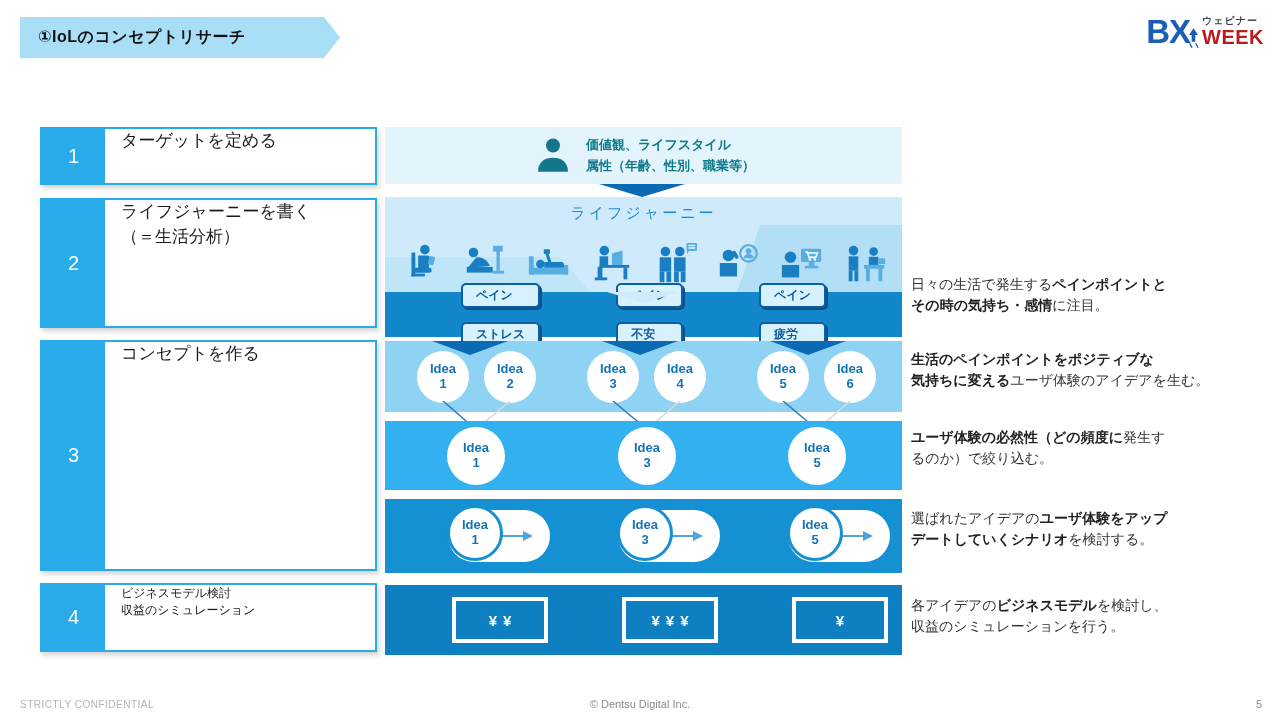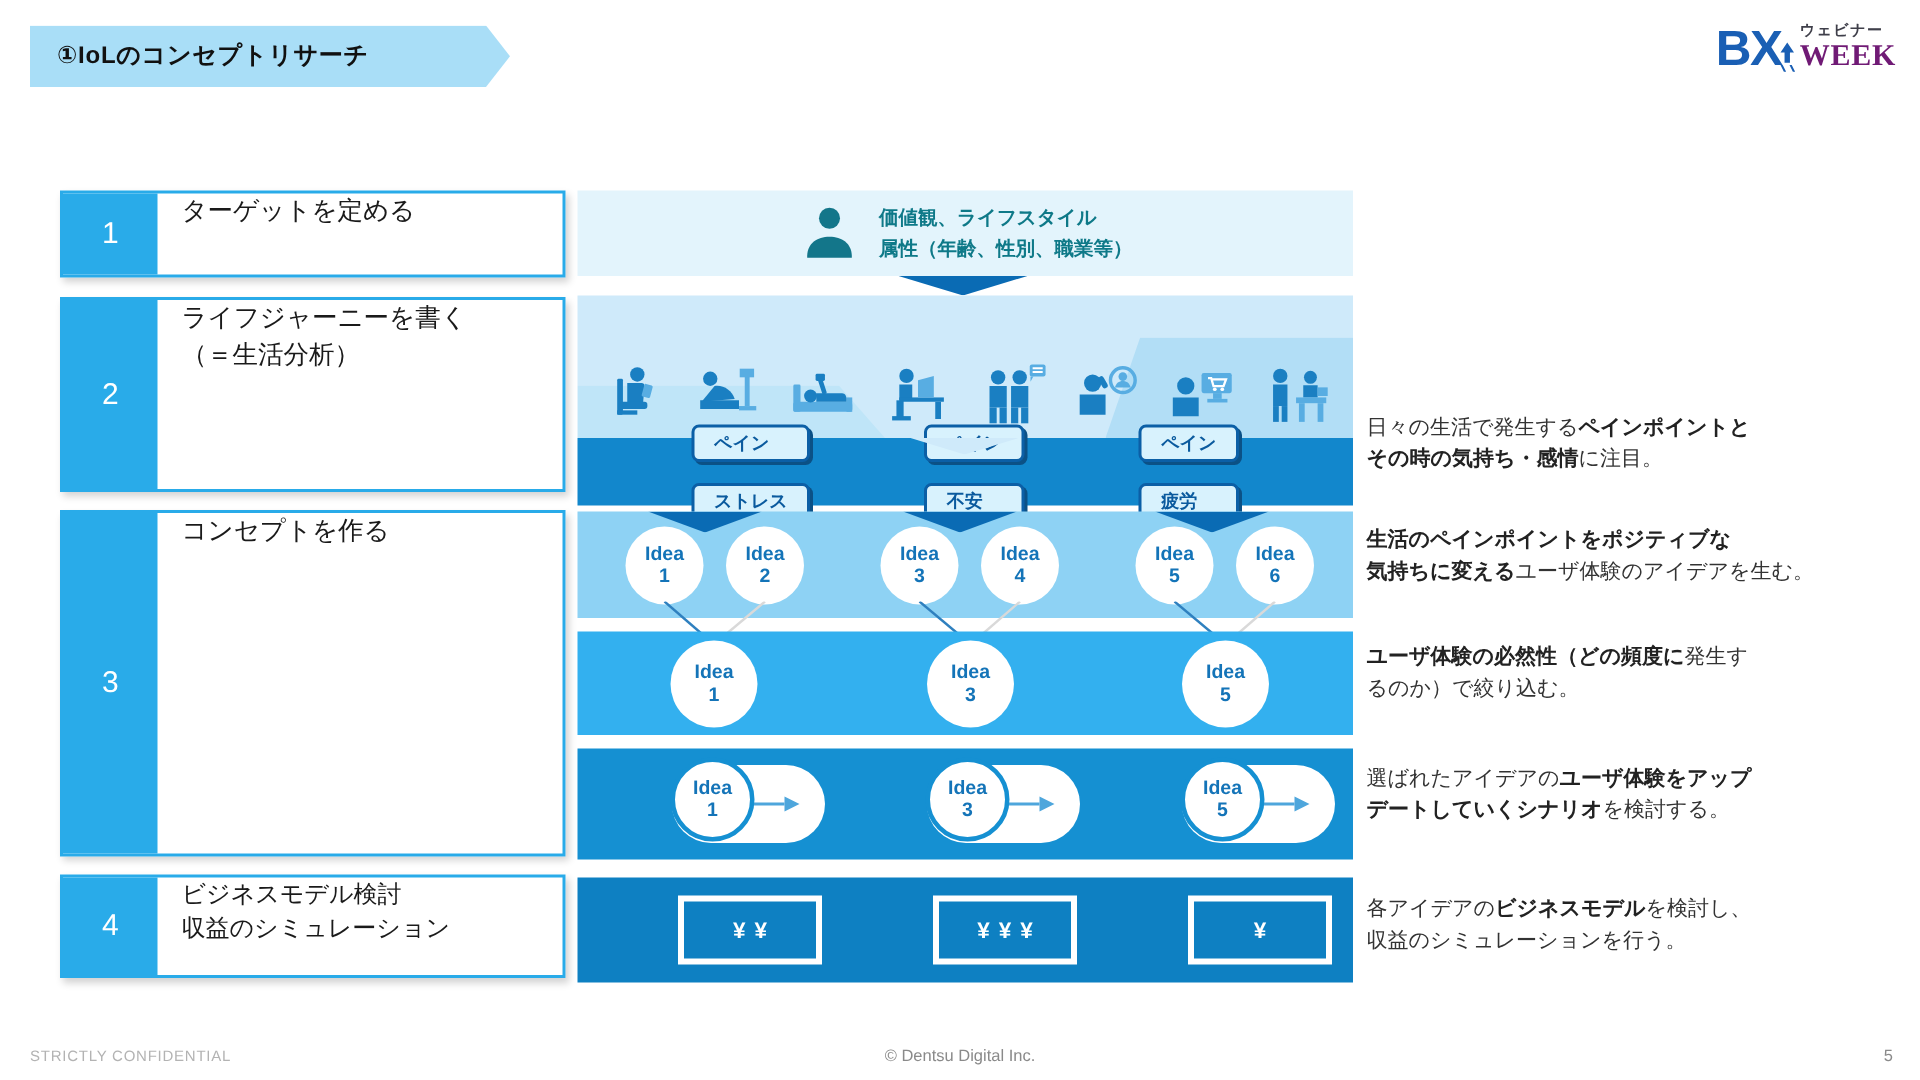--- a/index.html
+++ b/index.html
@@ -10,34 +10,34 @@
   .title-banner{position:absolute;left:20px;top:17px;height:41px;min-width:272px;
     background:#a9def7;display:flex;align-items:center;padding:0 30px 0 18px;
     clip-path:polygon(0 0,calc(100% - 16px) 0,100% 50%,calc(100% - 16px) 100%,0 100%);}
   .title-banner span{font-size:16px;font-weight:bold;color:#111;letter-spacing:.5px;}
 
   .logo{position:absolute;right:16px;top:16px;display:flex;align-items:flex-end;text-align:center;}
   .logo .bx{font-size:33px;font-weight:900;color:#1a5fb4;line-height:.9;letter-spacing:-1px;}
   .logo .logo-arrow{width:15px;height:22px;margin:0 1px -2px -4px;}
   .logo .logo-right{display:flex;flex-direction:column;align-items:flex-start;line-height:1;}
   .logo .webinar{font-size:10px;font-weight:bold;color:#3f3f4a;letter-spacing:1px;margin-bottom:1px;}
-  .logo .week{font-size:20px;font-weight:800;color:#701a75;letter-spacing:.5px;font-family:Liberation Serif, serif;}
+  .logo .week{font-size:20px;font-weight:800;color:#b91c1c;letter-spacing:.5px;}
 
   
   .step{position:absolute;left:40px;width:337px;display:flex;background:#fff;
     border:2px solid #29abe9;box-sizing:border-box;box-shadow:2px 3px 5px rgba(0,0,0,.18);}
   .step-num{width:63px;flex:0 0 63px;background:#29abe9;color:#fff;display:flex;
     align-items:center;justify-content:center;font-size:20px;}
   .step-label{flex:1;display:flex;flex-direction:column;justify-content:flex-start;
     padding-left:16px;font-size:17px;color:#1a1a1a;line-height:1.45;}
   #step1{top:127px;height:58px;}
   #step2{top:198px;height:130px;}
   #step3{top:340px;height:231px;}
   #step4{top:583px;height:69px;}
-  #step4 .step-label{font-size:16px;}
+  #step4 .step-label{font-size:12px;}
 
   
   .band{position:absolute;left:385px;width:517px;box-sizing:border-box;}
   #band-target{top:127px;height:57px;background:#e3f4fc;display:flex;align-items:center;justify-content:center;gap:12px;}
   #band-target svg{width:42px;height:42px;}
   .target-text{font-size:13px;font-weight:bold;color:#0e7988;line-height:1.55;}
 
   .big-arrow{position:absolute;left:599px;top:184px;width:86px;height:13px;background:#0a6bb4;
     clip-path:polygon(0 0,100% 0,50% 100%);}
 
@@ -153,20 +153,21 @@
       <div>価値観、ライフスタイル</div>
       <div>属性（年齢、性別、職業等）</div>
     </div>
   </div>
 
   <div class="big-arrow"></div>
 
   <div class="band" id="band-journey">
     <div class="jz1"></div>
     <div class="jz2"></div>
+    <div class="journey-title">ライフジャーニー</div>
     <div class="journey-icons">
       <svg viewBox="0 0 48 48">
         <g fill="#1a7fc2">
             <circle cx="27" cy="9" r="5"></circle>
             <path d="M20 15h10c1.2 0 2 .9 2 2l-1 12H20z"></path>
             <rect x="15" y="28" width="19" height="5" rx="2"></rect>
             <rect x="13" y="12" width="4" height="25" rx="1"></rect>
             <rect x="13" y="34" width="14" height="3"></rect>
           </g>
         <rect x="31" y="16" width="6" height="9" rx="1" fill="#58ade2" transform="rotate(15 34 20)"></rect>

